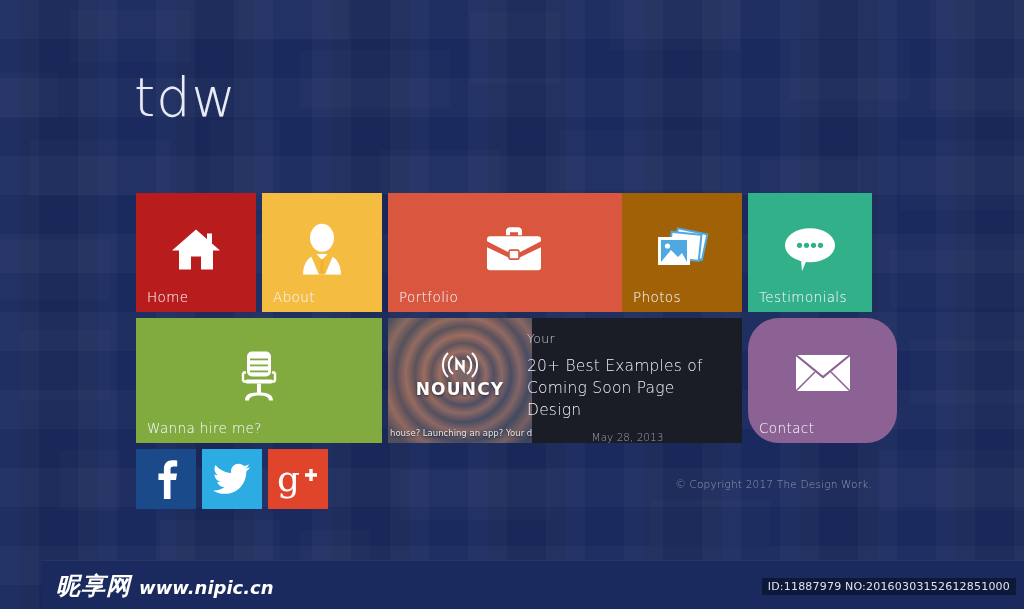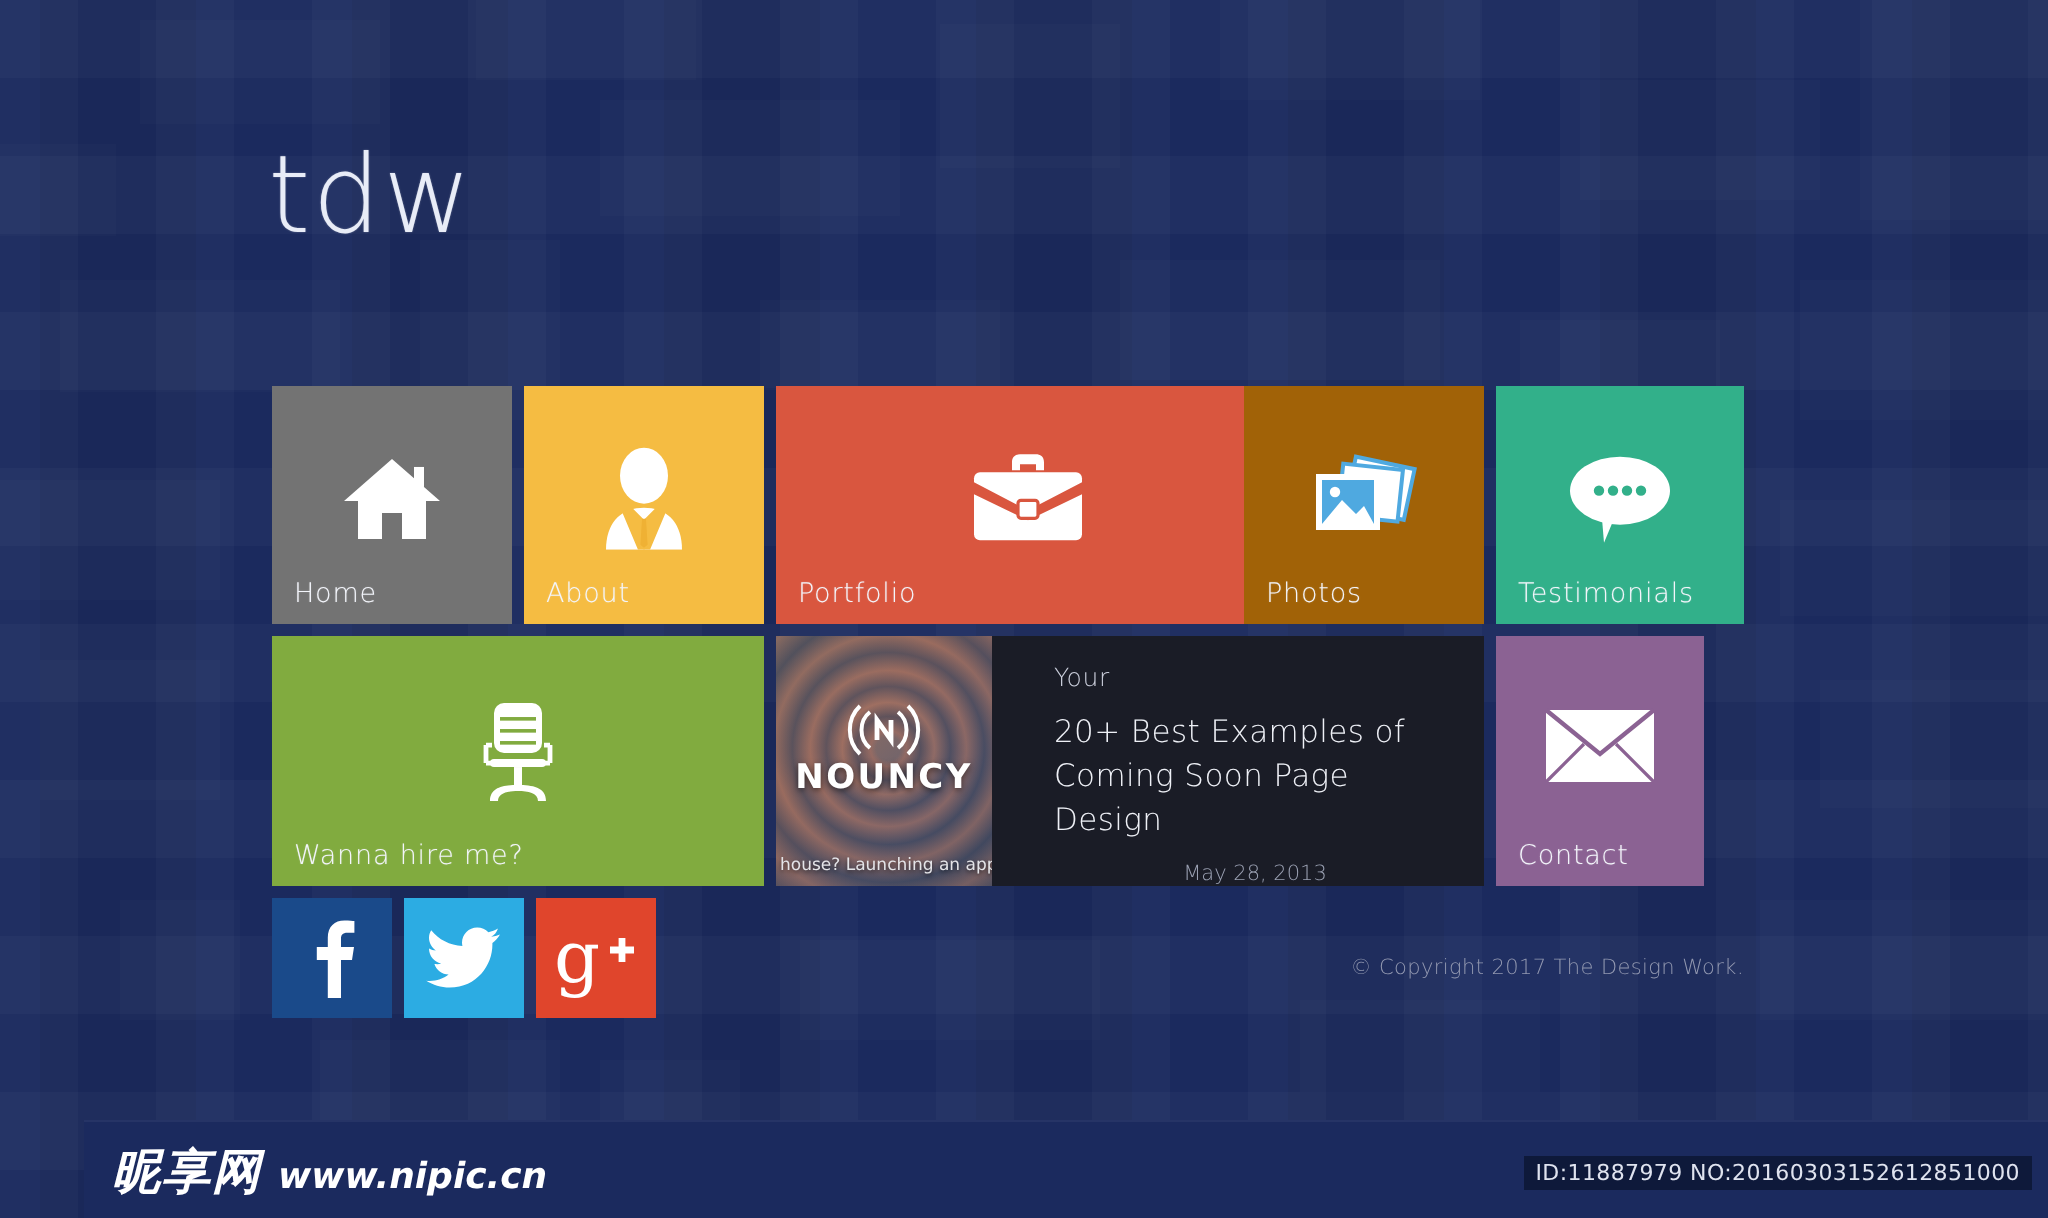--- a/index.html
+++ b/index.html
@@ -92,27 +92,27 @@
   }
 
   
   #tile-home        { left: 0;    top: 0;   width: 120px; height: 119px; }
   #tile-about       { left: 126px;top: 0;   width: 120px; height: 119px; }
   #tile-portfolio   { left: 252px;top: 0;   width: 252px; height: 119px; }
   #tile-photos      { left: 486px;top: 0;   width: 120px; height: 119px; }
   #tile-testimonials{ left: 612px;top: 0;   width: 124px; height: 119px; }
   #tile-hire        { left: 0;    top: 125px; width: 246px; height: 125px; }
   #tile-blog        { left: 252px;top: 125px; width: 354px; height: 125px; }
-  #tile-contact     { left: 612px;top: 125px; width: 104px; height: 125px; }
+  #tile-contact     { left: 612px;top: 125px; width: 149px; height: 125px; border-radius: 31px; }
 
   
   .blog-thumb {
     position: absolute;
     left: 0; top: 0;
-    width: 108px; height: 125px;
+    width: 144px; height: 125px;
     overflow: hidden;
     background:
       radial-gradient(circle at 52% 45%,
         rgba(190,120,90,0.0) 0px, rgba(190,120,90,0.0) 6px,
         rgba(170,110,95,0.55) 9px, rgba(60,60,80,0.5) 16px,
         rgba(180,115,95,0.5) 23px, rgba(55,60,85,0.5) 31px,
         rgba(175,110,92,0.5) 39px, rgba(50,58,84,0.5) 48px,
         rgba(170,108,90,0.5) 57px, rgba(48,56,82,0.5) 67px,
         rgba(165,105,88,0.45) 78px, rgba(46,54,80,0.5) 90px),
       linear-gradient(135deg, #6e6a68 0%, #8a6b63 35%, #5e5f72 70%, #4a5468 100%);
@@ -284,21 +284,21 @@
       <span style="left:880px; top:450px; width:144px; height:60px;"></span>
       <span style="left:160px; top:520px; width:120px; height:42px;"></span>
       <span style="left:300px; top:530px; width:70px;  height:40px;"></span>
     </div>
   </div>
 
   <div class="logo">tdw</div>
 
   <div class="tiles">
 
-    <div class="tile" id="tile-home" style="background:#737373;">
+    <div class="tile" id="tile-home" style="background:#b91c1c;">
       <div class="tile-icon">
         <svg width="52" height="44" viewBox="0 0 52 44" aria-hidden="true">
           <path d="M26 2 L50 23 L43 23 L43 42 L31 42 L31 29 L21 29 L21 42 L9 42 L9 23 L2 23 Z" fill="#ffffff"></path>
           <rect x="37" y="6" width="5" height="10" fill="#ffffff"></rect>
         </svg>
       </div>
       <div class="tile-label">Home</div>
     </div>
 
     <div class="tile" id="tile-about" style="background:#f5bc42;text-decoration:underline;">

